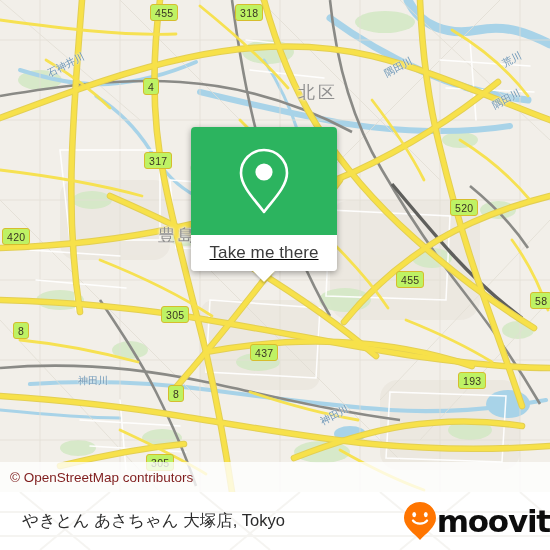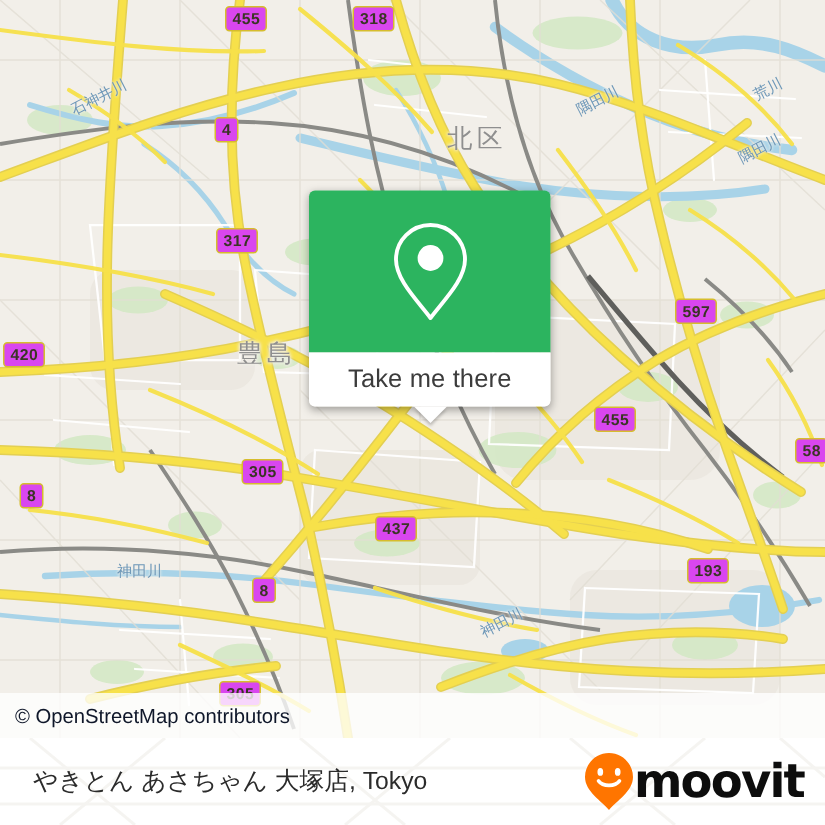--- a/index.html
+++ b/index.html
@@ -15,26 +15,26 @@
   #map-area {
     position: absolute; left: 0; top: 0; width: 550px; height: 492px;
     background: #f2efe9;
     overflow: hidden;
   }
   #map-svg { position: absolute; left: 0; top: 0; }
 
   
   .shield {
     position: absolute;
-    background: #d946ef;
+    background: #bef264;
     border: 1.4px solid #d6bd2d;
     border-radius: 3px;
     color: #3a3524;
     font-size: 10.5px;
-    font-weight: bold;
+    font-weight: normal;
     line-height: 14px;
     height: 17px;
     padding: 1px 4px 0 4px;
     text-align: center;
     letter-spacing: 0.3px;
     white-space: nowrap;
     font-family: "Liberation Sans", sans-serif;
   }
 
   
@@ -54,26 +54,27 @@
     font-size: 10px;
     font-family: "DejaVu Sans", sans-serif;
     white-space: nowrap;
     text-shadow: 0 0 2px #f2efe9, 0 0 2px #f2efe9;
   }
   .rot-ne { transform: rotate(-27deg); transform-origin: left top; }
 
   
   #callout {
     position: absolute;
-    left: 206px; top: 127px;
-    width: 161px;
+    left: 191px; top: 127px;
+    width: 146px;
     border-radius: 4px;
     box-shadow: 0 2px 6px rgba(0,0,0,0.35);
     overflow: visible;
     z-index: 40;
+    text-decoration: underline;
   }
   #callout-top {
     background: #2cb45f;
     height: 108px;
     border-radius: 4px 4px 0 0;
     display: flex; align-items: center; justify-content: center;
   }
   #callout-bottom {
     background: #ffffff;
     height: 36px;
@@ -103,21 +104,21 @@
     position: absolute;
     left: 0; top: 462px;
     width: 550px; height: 30px;
     background: rgba(255,255,255,0.78);
     display: flex; align-items: center;
     z-index: 30;
   }
   #attribution-text {
     padding-left: 10px;
     font-size: 13.5px;
-    color: #0f172a;
+    color: #7f1d1d;
     font-family: "Liberation Sans", sans-serif;
   }
 
   
   #footer {
     position: absolute;
     left: 0; top: 492px; width: 550px; height: 58px;
     background: #ffffff;
     display: flex; align-items: center; justify-content: space-between;
     overflow: hidden;
@@ -130,21 +131,20 @@
     position: relative;
     padding-left: 22px;
     font-size: 16.5px;
     color: #2b2b2b;
     font-family: Liberation Sans, sans-serif;
     white-space: nowrap;
     z-index: 2;
   }
   #footer-logo {
     position: relative;
-    padding-right: 14px;
     display: flex; align-items: center; gap: 0;
     z-index: 2;
   }
   #logo-pin { display: block; }
   #logo-word {
     font-size: 31px;
     font-weight: bold;
     color: #0d0d0d;
     letter-spacing: -1.2px;
     font-family: "DejaVu Sans", sans-serif;
@@ -309,21 +309,21 @@
     <div class="river-label rot-ne" style="left:500px;top:58px">荒川</div>
     <div class="river-label rot-ne" style="left:490px;top:100px">隅田川</div>
     <div class="river-label" style="left:78px;top:374px">神田川</div>
     <div class="river-label rot-ne" style="left:318px;top:416px">神田川</div>
 
     <div class="shield" style="left:150px;top:4px">455</div>
     <div class="shield" style="left:235px;top:4px">318</div>
     <div class="shield" style="left:143px;top:78px">4</div>
     <div class="shield" style="left:144px;top:152px">317</div>
     <div class="shield" style="left:2px;top:228px">420</div>
-    <div class="shield" style="left:450px;top:199px">597</div>
+    <div class="shield" style="left:450px;top:199px">520</div>
     <div class="shield" style="left:396px;top:271px">455</div>
     <div class="shield" style="left:530px;top:292px">58</div>
     <div class="shield" style="left:161px;top:306px">305</div>
     <div class="shield" style="left:13px;top:322px">8</div>
     <div class="shield" style="left:250px;top:344px">437</div>
     <div class="shield" style="left:168px;top:385px">8</div>
     <div class="shield" style="left:458px;top:372px">193</div>
     <div class="shield" style="left:146px;top:454px">305</div>
 
     <div id="callout">

